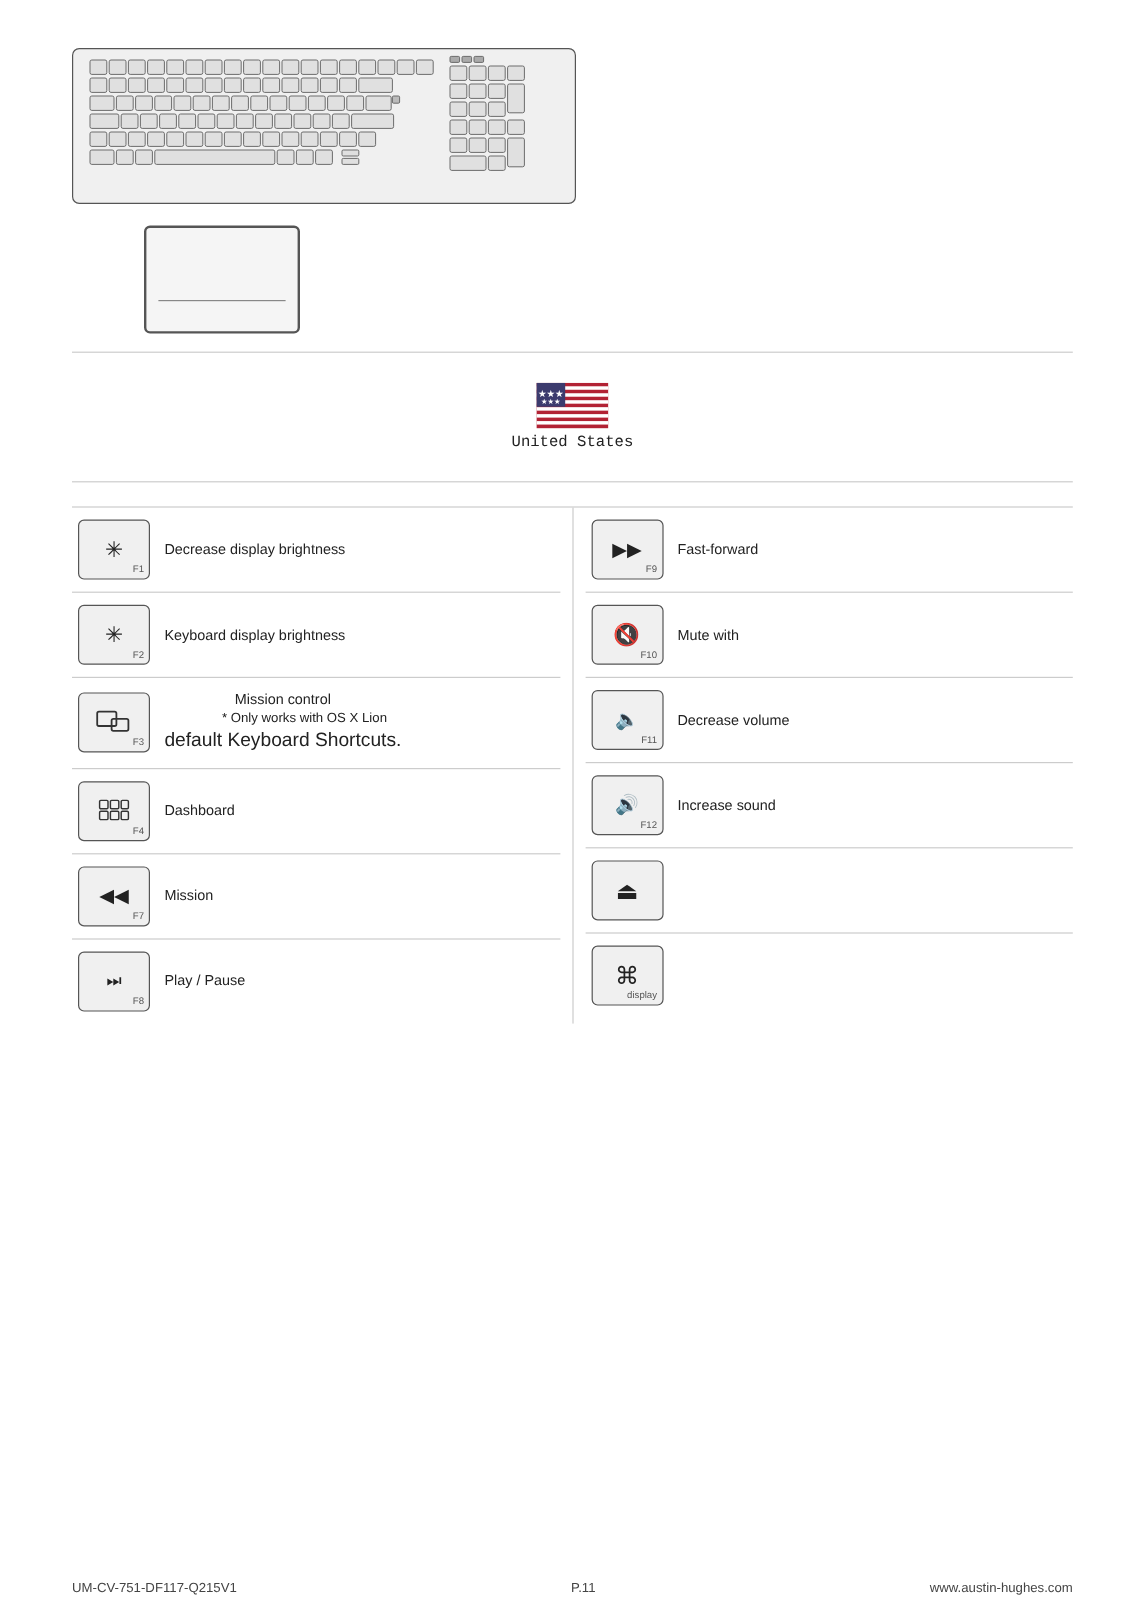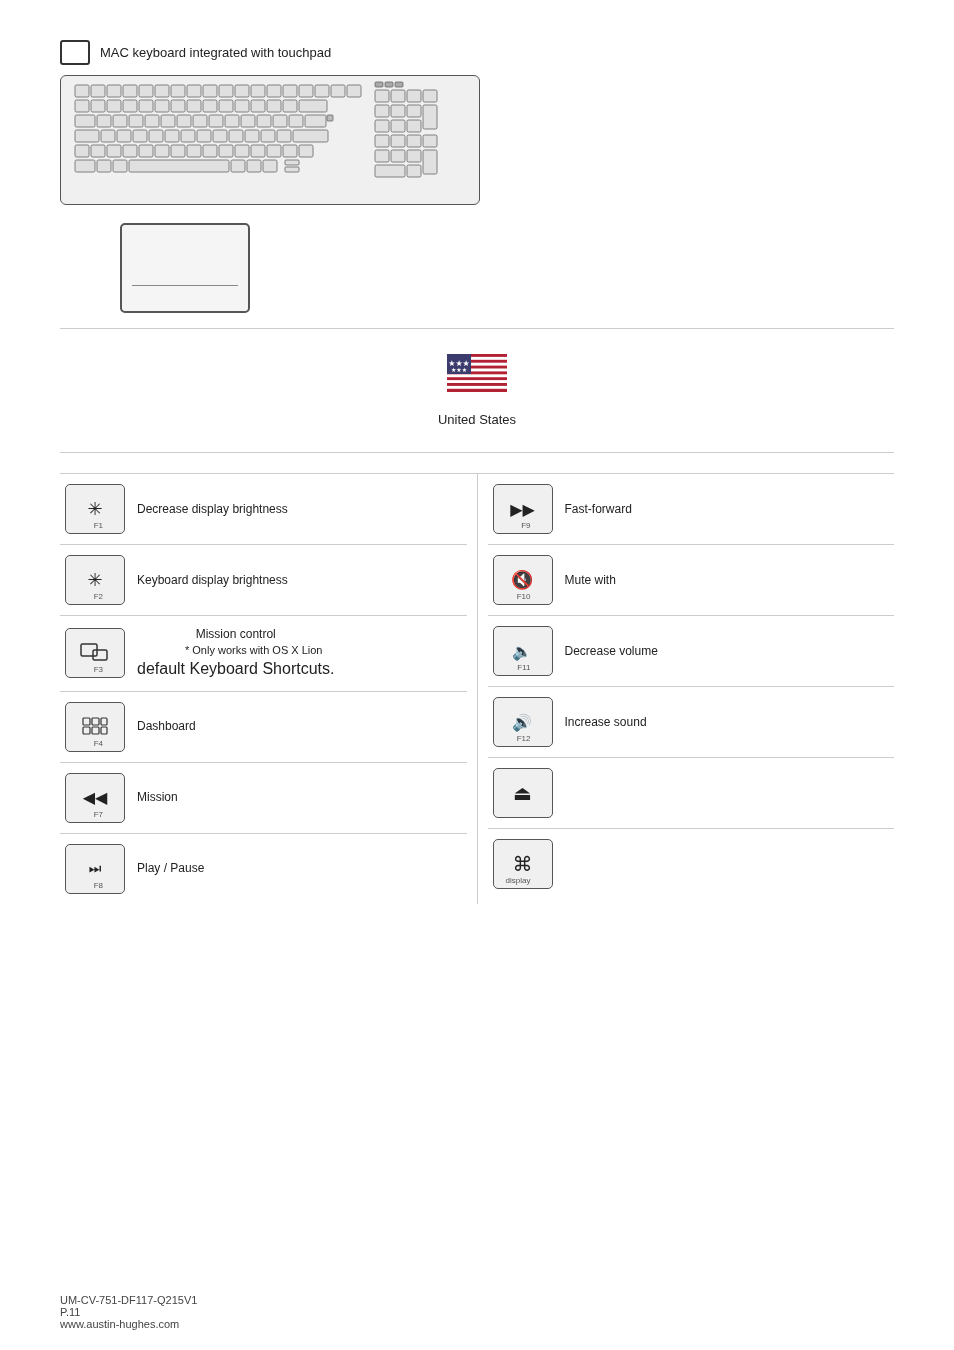--- a/index.html
+++ b/index.html
@@ -122,41 +122,40 @@
       flex-shrink: 0;
       position: relative;
       padding: 3px;
     }
 
     .fkey-label {
       font-size: 8px;
       color: #555;
       position: absolute;
       bottom: 3px;
-      right: 21px;
+      right: 4px;
       text-align: right;
     }
 
     .shortcut-desc {
       font-size: 12px;
       line-height: 1.4;
       text-align: center;
     }
 
     
     .footer {
       position: absolute;
       bottom: 20px;
       left: 60px;
       right: 60px;
       display: flex;
       justify-content: space-between;
       font-size: 11px;
       color: #444;
-      flex-direction: column;
     }
 
     
     .flag-svg {
       width: 60px;
       height: 38px;
     }
 
     
     .shortcuts-col-left {
@@ -187,24 +186,20 @@
       background: #ccc;
       margin-bottom: 0;
     }
   </style>
 </head>
 <body>
 
 <div class="page">
 
   <div class="top-section">
-    <div class="keyboard-label">
-      <span class="keyboard-icon-box"></span>
-      <span>MAC keyboard integrated with touchpad</span>
-    </div>
 
     <div style="display:flex; gap: 20px; align-items: flex-start;">
       <div class="keyboard-diagram">
         <svg width="400" height="120" viewBox="0 0 400 120">
 
           <g fill="#e0e0e0" stroke="#666" stroke-width="0.8">
 
             <rect x="5" y="5" width="14" height="12" rx="1.5"></rect>
             <rect x="21" y="5" width="14" height="12" rx="1.5"></rect>
             <rect x="37" y="5" width="14" height="12" rx="1.5"></rect>
@@ -362,21 +357,21 @@
       <rect x="0" y="14.5" width="60" height="2.9" fill="white"></rect>
       <rect x="0" y="20.3" width="60" height="2.9" fill="white"></rect>
       <rect x="0" y="26.1" width="60" height="2.9" fill="white"></rect>
       <rect x="0" y="31.9" width="60" height="2.9" fill="white"></rect>
 
       <rect x="0" y="0" width="24" height="20" fill="#3C3B6E"></rect>
 
       <text x="12" y="12" font-size="8" fill="white" text-anchor="middle">★★★</text>
       <text x="12" y="18" font-size="6" fill="white" text-anchor="middle">★★★</text>
     </svg>
-    <span style="font-size:13px; margin-top:20px;">United States</span>
+    <span style="font-size:13px; margin-top:4px;font-family:Liberation Mono, monospace;">United States</span>
   </div>
 
   <div class="divider"></div>
 
   <div class="shortcuts-section">
     <div class="section-divider-top"></div>
     <div class="shortcuts-wrapper">
 
       <div class="shortcuts-col shortcuts-col-left" id="left-col">
       <div class="shortcut-row">

